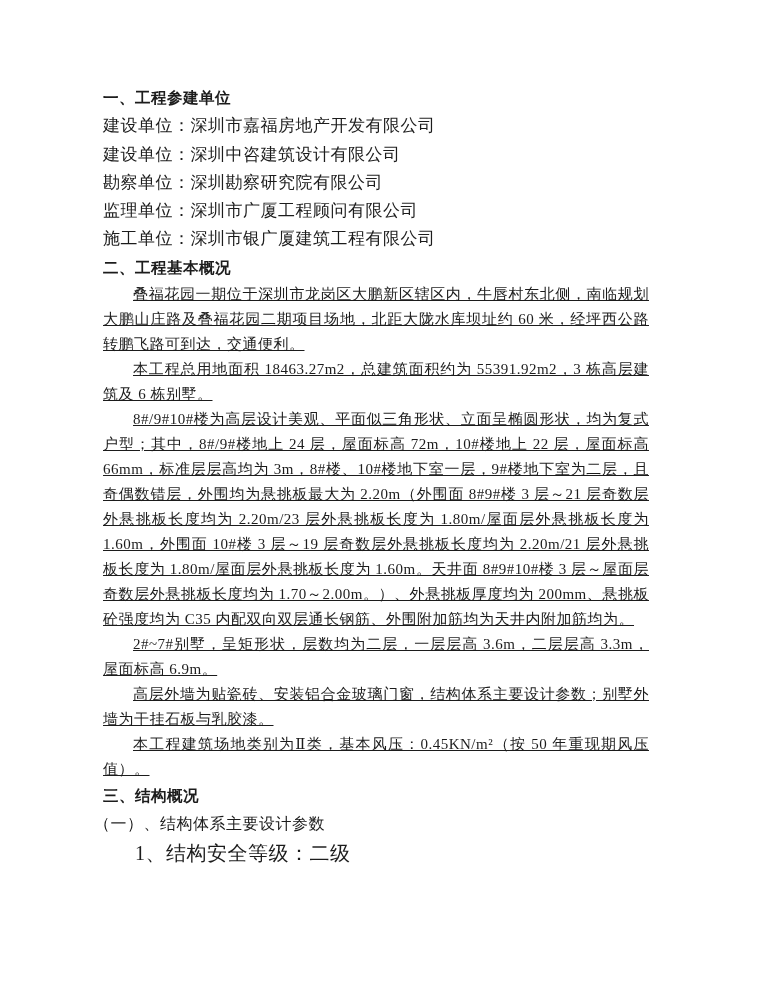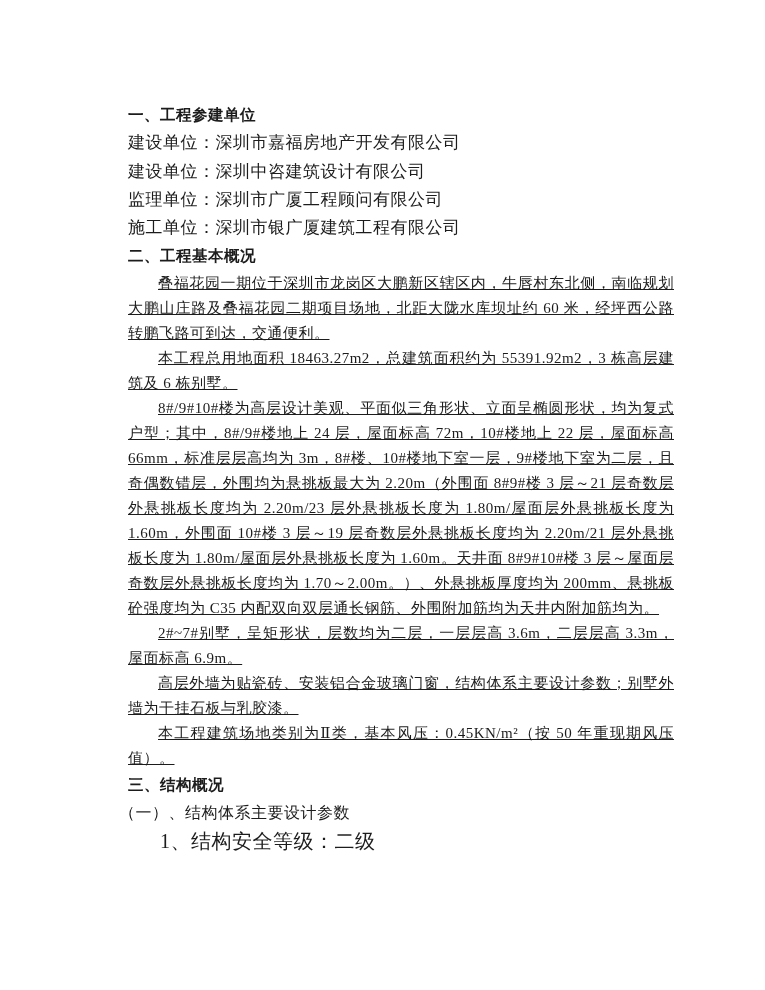--- a/index.html
+++ b/index.html
@@ -10,24 +10,23 @@
   body {
     width: 765px;
     height: 990px;
     position: relative;
     overflow: hidden;
     font-family: "Liberation Serif", "DejaVu Serif", serif;
     color: #1c1c1c;
   }
   .doc {
     position: absolute;
-    left: 128px;
+    left: 103px;
     top: 84px;
     width: 546px;
-    margin-top: 17px;
   }
   .h {
     margin: 0;
     font-size: 15.5px;
     font-weight: 700;
     line-height: 28.3px;
     letter-spacing: 0.5px;
   }
   .line {
     margin: 0;
@@ -60,20 +59,21 @@
   }
 </style>
 </head>
 <body>
 
 <div class="doc">
 
   <h2 class="h">一、工程参建单位</h2>
   <p class="line">建设单位：深圳市嘉福房地产开发有限公司</p>
   <p class="line">建设单位：深圳中咨建筑设计有限公司</p>
+  <p class="line">勘察单位：深圳勘察研究院有限公司</p>
   <p class="line">监理单位：深圳市广厦工程顾问有限公司</p>
   <p class="line">施工单位：深圳市银广厦建筑工程有限公司</p>
 
   <h2 class="h">二、工程基本概况</h2>
   <p class="para">叠福花园一期位于深圳市龙岗区大鹏新区辖区内，牛唇村东北侧，南临规划大鹏山庄路及叠福花园二期项目场地，北距大陇水库坝址约 60 米，经坪西公路转鹏飞路可到达，交通便利。</p>
   <p class="para">本工程总用地面积 18463.27m2，总建筑面积约为 55391.92m2，3 栋高层建筑及 6 栋别墅。</p>
   <p class="para">8#/9#10#楼为高层设计美观、平面似三角形状、立面呈椭圆形状，均为复式户型；其中，8#/9#楼地上 24 层，屋面标高 72m，10#楼地上 22 层，屋面标高 66mm，标准层层高均为 3m，8#楼、10#楼地下室一层，9#楼地下室为二层，且奇偶数错层，外围均为悬挑板最大为 2.20m（外围面 8#9#楼 3 层～21 层奇数层外悬挑板长度均为 2.20m/23 层外悬挑板长度为 1.80m/屋面层外悬挑板长度为 1.60m，外围面 10#楼 3 层～19 层奇数层外悬挑板长度均为 2.20m/21 层外悬挑板长度为 1.80m/屋面层外悬挑板长度为 1.60m。天井面 8#9#10#楼 3 层～屋面层奇数层外悬挑板长度均为 1.70～2.00m。）、外悬挑板厚度均为 200mm、悬挑板砼强度均为 C35 内配双向双层通长钢筋、外围附加筋均为天井内附加筋均为。</p>
   <p class="para">2#~7#别墅，呈矩形状，层数均为二层，一层层高 3.6m，二层层高 3.3m，屋面标高 6.9m。</p>
   <p class="para">高层外墙为贴瓷砖、安装铝合金玻璃门窗，结构体系主要设计参数；别墅外墙为干挂石板与乳胶漆。</p>
   <p class="para">本工程建筑场地类别为Ⅱ类，基本风压：0.45KN/m²（按 50 年重现期风压值）。</p>

